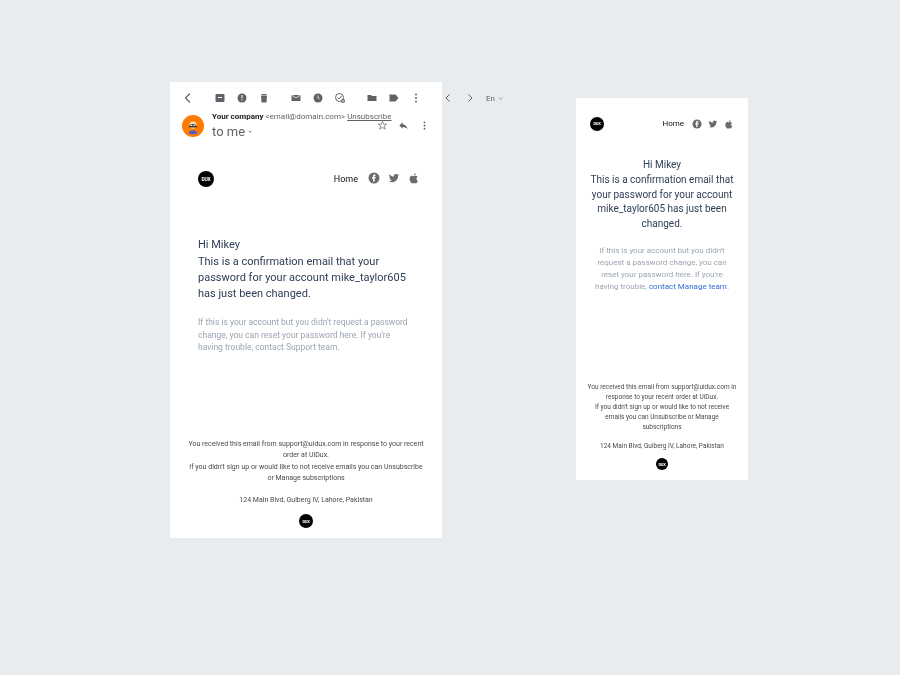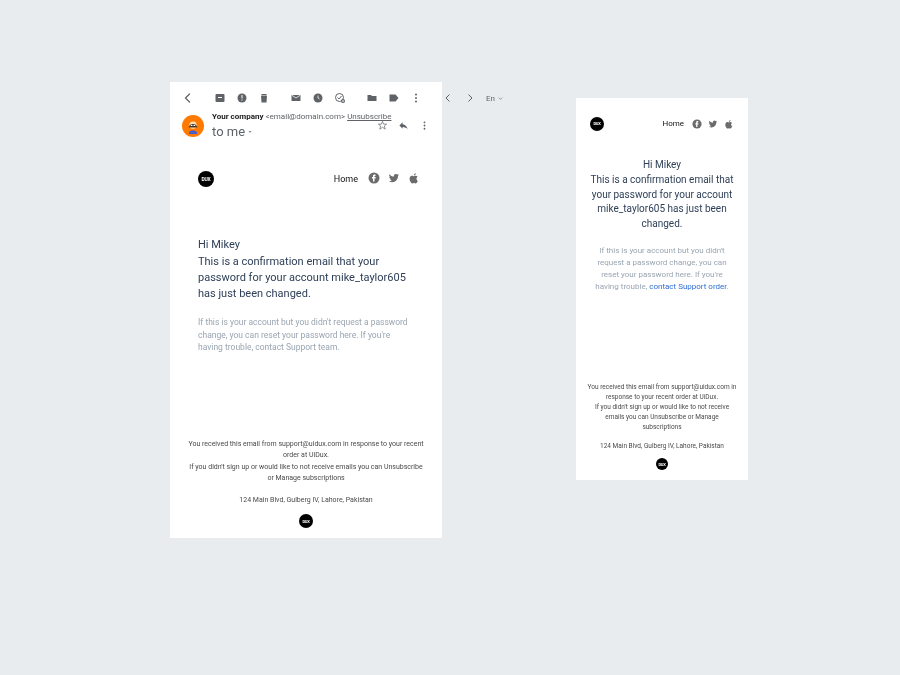--- a/index.html
+++ b/index.html
@@ -334,21 +334,21 @@
             <path d="M17 13.3c0-2.6 2.1-3.8 2.2-3.9-1.2-1.8-3.1-2-3.7-2-1.6-.2-3.1.9-3.9.9s-2-1-3.4-.9c-1.7 0-3.3 1-4.2 2.6-1.8 3.1-.5 7.7 1.3 10.2.9 1.2 1.9 2.6 3.2 2.6s1.8-.8 3.3-.8 2 .8 3.3.8 2.3-1.2 3.1-2.5c1-1.4 1.4-2.8 1.4-2.9-.1 0-2.6-1-2.6-4.1zM14.6 5.6c.7-.8 1.1-2 1-3.1-1 0-2.2.7-2.9 1.5-.6.7-1.2 1.9-1 3 1.1.1 2.2-.6 2.9-1.4z"></path>
           </svg>
       </span>
     </div>
   </div>
 
   <div class="m-body">
     <div class="m-greet">Hi Mikey</div>
     <div class="m-main">This is a confirmation email that your password for your account mike_taylor605 has just been changed.</div>
     <div class="m-sub">
-      <span>If this is your account but you didn't request a password change, you can reset your password here. If you're having trouble, </span><span class="link">contact Support order</span><span>.</span>
+      <span>If this is your account but you didn't request a password change, you can reset your password here. If you're having trouble, </span><span class="link">contact Manage team</span><span>.</span>
     </div>
   </div>
 
   <div class="m-footer">
     <div class="m-foot-line">You received this email from support@uidux.com in response to your recent order at UiDux.</div>
     <div class="m-foot-line">If you didn't sign up or would like to not receive emails you can Unsubscribe or Manage subscriptions</div>
     <div class="m-foot-addr">124 Main Blvd, Gulberg IV, Lahore, Pakistan</div>
     <div class="m-foot-logo">
         <div class="logo">
           <span>DUX</span>

